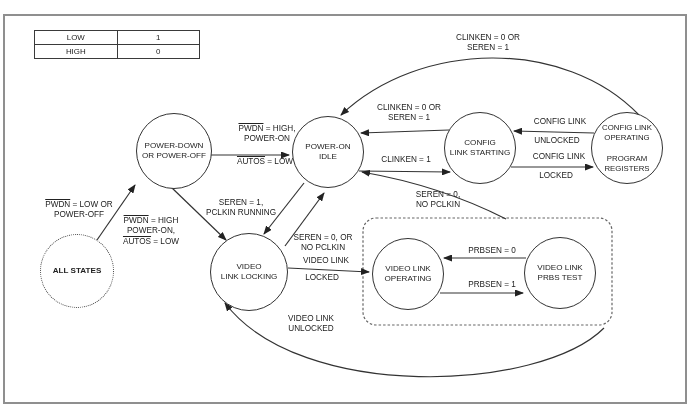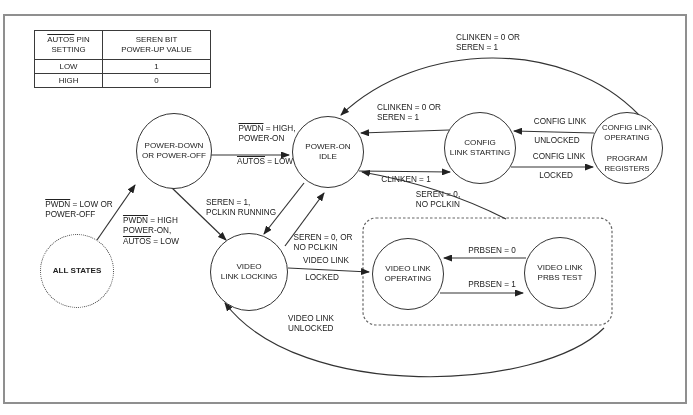--- a/index.html
+++ b/index.html
@@ -15,21 +15,21 @@
            padding:1px 2px; font-weight:normal; }
   .truth th { height:26px; }
   .truth td { height:11px; }
   
   .state { position:absolute; border:1.4px solid #333; border-radius:50%; background:#fff;
            display:flex; flex-direction:column; align-items:center; justify-content:center;
            text-align:center; font-size:8.1px; line-height:1.22; box-sizing:border-box; }
   .state.dotted { border-style:dotted; border-color:#444; }
   .gap { margin-top:12px; }
   
-  .lbl { position:absolute; transform:translateX(-50%); white-space:nowrap;
+  .lbl { position:absolute; transform:translateX(-50%); text-align:center; white-space:nowrap;
          font-size:8.2px; line-height:1.25; color:#222; }
   .ov { text-decoration:overline; }
 </style>
 </head>
 <body>
 
 <div class="stage">
   <div class="frame"></div>
 
   <svg class="layer" width="693" height="415" viewBox="0 0 693 415">
@@ -52,30 +52,20 @@
     <path d="M506,219 C455,193 408,180 362,172" stroke="#333" stroke-width="1.2" fill="none" marker-end="url(#ah)"></path>
     <path d="M288,268 L369,272" stroke="#333" stroke-width="1.2" fill="none" marker-end="url(#ah)"></path>
     <path d="M526,258 L444,258" stroke="#333" stroke-width="1.2" fill="none" marker-end="url(#ah)"></path>
     <path d="M440,293 L523,293" stroke="#333" stroke-width="1.2" fill="none" marker-end="url(#ah)"></path>
     <path d="M604,328 C540,392 300,402 225,303" stroke="#333" stroke-width="1.2" fill="none" marker-end="url(#ah)"></path>
     <path d="M97,240 L135,185" stroke="#333" stroke-width="1.2" fill="none" marker-end="url(#ah)"></path>
   </svg>
 
   <table class="truth">
     <tbody>
-        <tr>
-      <th style="width:63px">
-        <div><span class="ov">AUTOS</span><span> PIN</span></div>
-        <div>SETTING</div>
-      </th>
-      <th style="width:103px">
-        <div>SEREN BIT</div>
-        <div>POWER-UP VALUE</div>
-      </th>
-    </tr>
     <tr>
       <td>LOW</td>
       <td>1</td>
     </tr>
     <tr>
       <td>HIGH</td>
       <td>0</td>
     </tr>
   </tbody>
     </table>
@@ -115,21 +105,21 @@
   </div>
 
   <div class="lbl" style="left:488px; top:33px;">
     <div>CLINKEN = 0 OR</div>
     <div>SEREN = 1</div>
   </div>
   <div class="lbl" style="left:409px; top:103px;">
     <div>CLINKEN = 0 OR</div>
     <div>SEREN = 1</div>
   </div>
-  <div class="lbl" style="left:406px; top:155px;margin-top:20px;">
+  <div class="lbl" style="left:406px; top:155px;">
     <div>CLINKEN = 1</div>
   </div>
   <div class="lbl" style="left:560px; top:117px;">
     <div>CONFIG LINK</div>
   </div>
   <div class="lbl" style="left:557px; top:136px;">
     <div>UNLOCKED</div>
   </div>
   <div class="lbl" style="left:559px; top:152px;">
     <div>CONFIG LINK</div>

